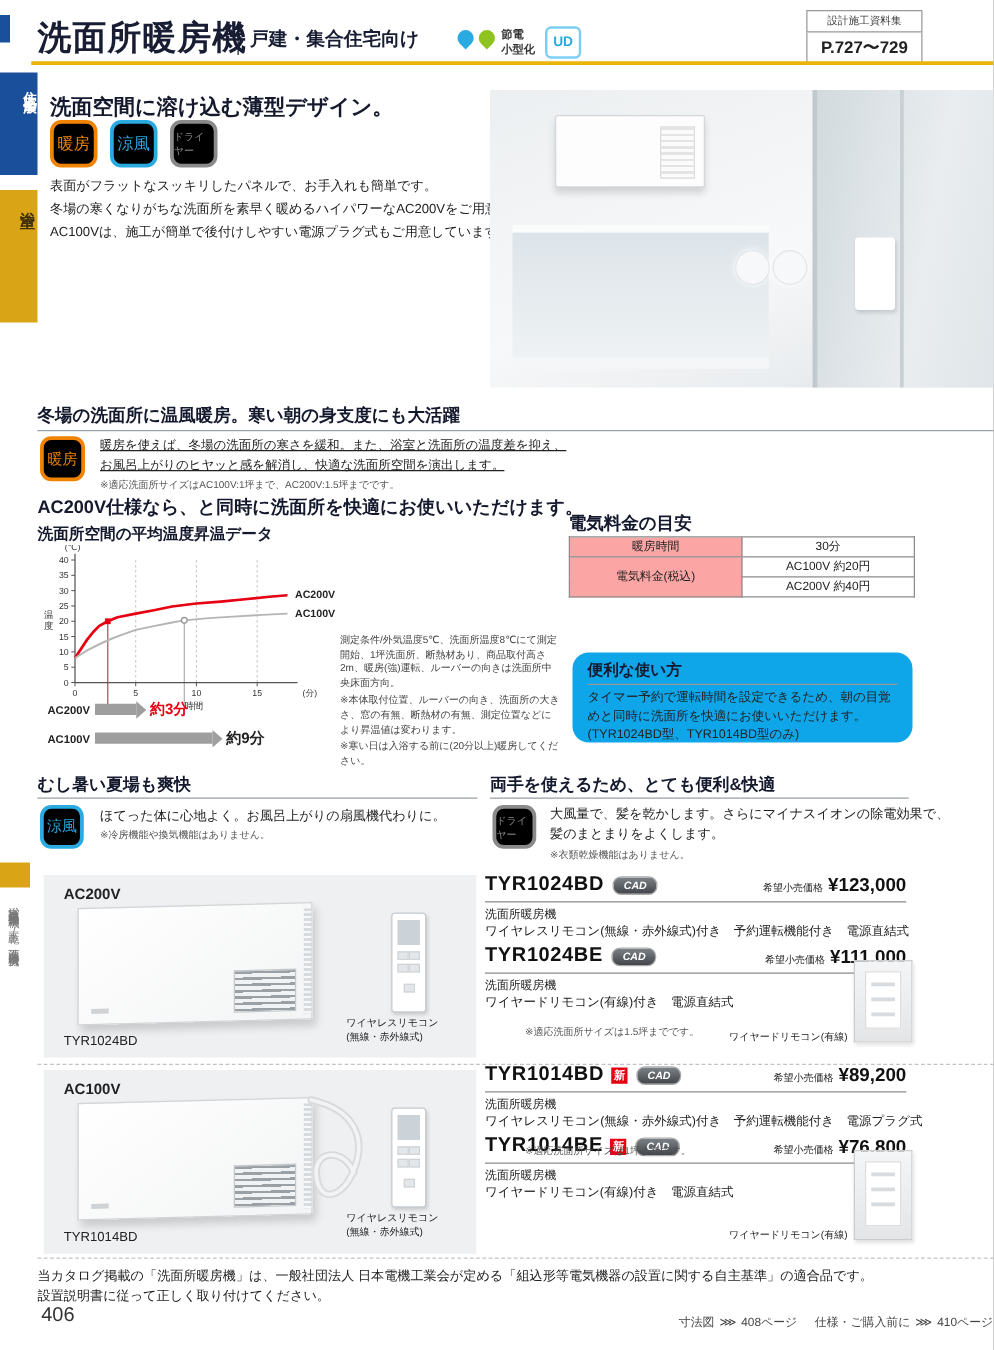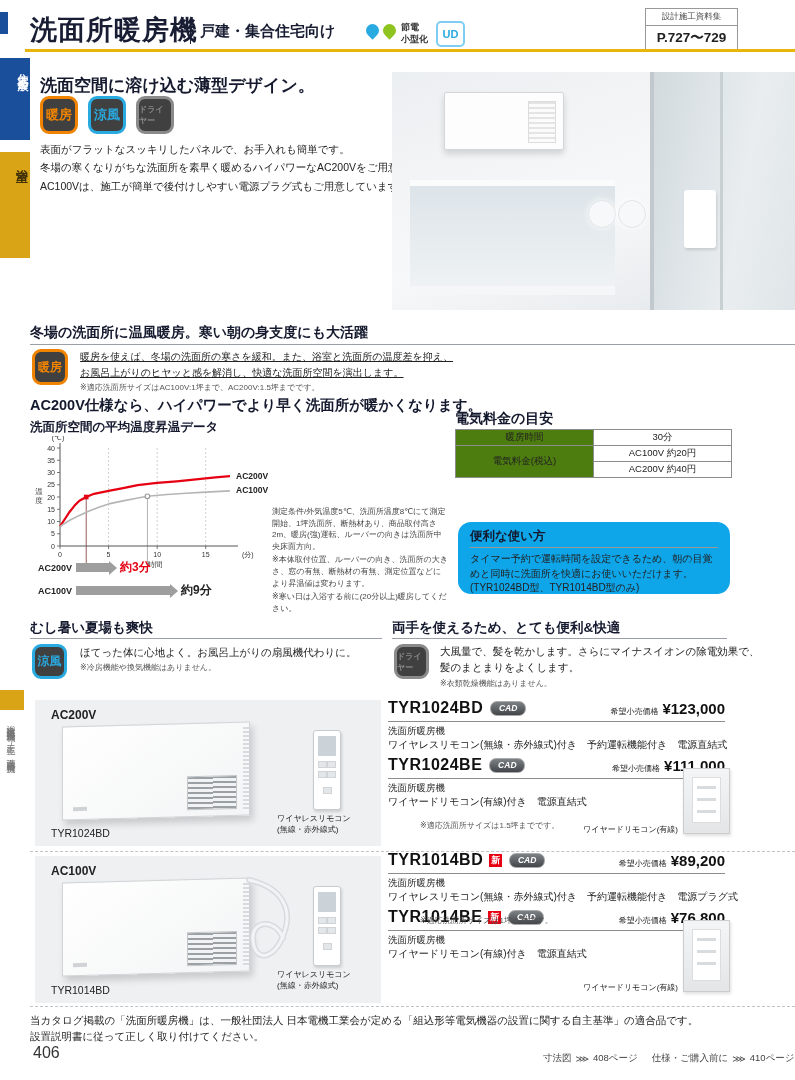--- a/index.html
+++ b/index.html
@@ -24,21 +24,21 @@
   
   .tab{writing-mode:vertical-rl;text-orientation:upright;text-align:left;font-weight:bold;
        width:30px;padding-top:7px;box-sizing:border-box;letter-spacing:2px;}
   .tab-blue{left:0;top:58px;height:82px;background:#1a4f9b;color:#fff;font-size:11px;}
   .tab-yellow{left:0;top:152px;height:106px;background:#d9a516;color:#40300a;font-size:12px;}
   .side-sq{left:0;top:690px;width:24px;height:20px;background:#d9a516;}
   .side-label{left:4px;top:718px;height:295px;writing-mode:vertical-rl;text-orientation:upright;
               font-size:9px;color:#777;letter-spacing:1px;}
   
   .sq-badge{border:3px solid;border-radius:9px;display:flex;align-items:center;justify-content:center;
-            font-weight:bold;background:#404040;box-sizing:border-box;}
+            font-weight:normal;background:#000000;box-sizing:border-box;}
   .b-heat{border-color:#f08300;color:#f08300;}
   .b-cool{border-color:#29abe2;color:#29abe2;}
   .b-dry{border-color:#8a8a8a;color:#8a8a8a;}
   
   .intro-heading{left:40px;top:74px;font-size:17px;font-weight:bold;color:#14192e;}
   .intro-badges{left:40px;top:96px;display:flex;gap:10px;}
   .intro-badges .sq-badge{width:38px;height:38px;font-size:13px;}
   .intro-badges .b-dry{font-size:8px;}
   .intro-body{left:40px;top:140px;font-size:10.5px;line-height:1.75;color:#222;}
   
@@ -70,21 +70,21 @@
   .arrow-tip{width:0;height:0;border-top:7px solid transparent;border-bottom:7px solid transparent;border-left:8px solid #9e9e9e;}
   .arrow-text{font-size:12px;font-weight:bold;margin-left:3px;}
   .arrow-red{color:#e60012;}
   .arrow-dark{color:#222;}
   .chart-notes{left:272px;top:506px;width:176px;font-size:8px;line-height:1.45;color:#444;}
   .chart-notes p{margin:0 0 2px 0;}
   
   .elec-heading{left:455px;top:410px;font-size:14px;}
   .elec-table{left:455px;top:429px;width:277px;border-collapse:collapse;font-size:9.5px;color:#222;position:absolute;}
   .elec-table td{border:1px solid #8c8c8c;text-align:center;padding:1px 2px;height:13px;}
-  .elec-table .lbl{background:#4d7c0f;width:50%;}
+  .elec-table .lbl{background:#fca5a5;width:50%;}
   .elec-notes{left:455px;top:466px;font-size:8px;line-height:1.5;color:#444;}
   
   .tips{left:458px;top:522px;width:272px;height:72px;border:2px solid #dcбe62;border-color:#dcbe62;border-radius:13px;background:#0ea5e9;padding:6px 12px;box-sizing:border-box;}
   .tips-title{font-size:12.5px;font-weight:bold;color:#14192e;border-bottom:1px solid #999;padding-bottom:2px;margin-bottom:4px;}
   .tips-body{font-size:10px;line-height:1.45;color:#222;}
   
   .summer-heading{left:30px;top:619px;font-size:13.5px;}
   .summer-rule{left:30px;top:638px;width:352px;}
   .summer-badge{left:32px;top:644px;width:35px;height:35px;font-size:12px;}
   .summer-body{left:80px;top:646px;font-size:10.5px;color:#222;}
@@ -195,21 +195,21 @@
   </div>
 
   <div class="abs sec-heading winter-heading">冬場の洗面所に温風暖房。寒い朝の身支度にも大活躍</div>
   <div class="abs rule winter-rule"></div>
   <div class="abs sq-badge b-heat winter-badge">暖房</div>
   <div class="abs winter-body">
     <div>暖房を使えば、冬場の洗面所の寒さを緩和。また、浴室と洗面所の温度差を抑え、</div>
     <div>お風呂上がりのヒヤッと感を解消し、快適な洗面所空間を演出します。</div>
   </div>
   <div class="abs winter-note">※適応洗面所サイズはAC100V:1坪まで、AC200V:1.5坪までです。</div>
-  <div class="abs sec-heading winter-sub">AC200V仕様なら、ハイパワーでより早く洗面所が暖かくなります。</div>
+  <div class="abs sec-heading winter-sub">AC200V仕様なら、と同時に洗面所を快適にお使いいただけます。</div>
   <div class="abs sec-heading chart-title">洗面所空間の平均温度昇温データ</div>
 
   <svg id="temp-chart" class="abs chart-svg" width="280" height="136" viewBox="0 0 280 136">
       <line x1="78.57142857142857" y1="12" x2="78.57142857142857" y2="110" stroke="#bbb" stroke-width="0.7" stroke-dasharray="2,2"></line>
       <line x1="127.14285714285714" y1="12" x2="127.14285714285714" y2="110" stroke="#bbb" stroke-width="0.7" stroke-dasharray="2,2"></line>
       <line x1="175.7142857142857" y1="12" x2="175.7142857142857" y2="110" stroke="#bbb" stroke-width="0.7" stroke-dasharray="2,2"></line>
       <line x1="56.22857142857143" y1="61" x2="56.22857142857143" y2="136" stroke="#8a4a4a" stroke-width="0.9"></line>
       <line x1="117.42857142857142" y1="60.26499999999999" x2="117.42857142857142" y2="136" stroke="#aaa" stroke-width="0.9"></line>
       <line x1="30" y1="7" x2="30" y2="110" stroke="#555" stroke-width="1"></line>
       <line x1="30" y1="110" x2="208" y2="110" stroke="#555" stroke-width="1"></line>

